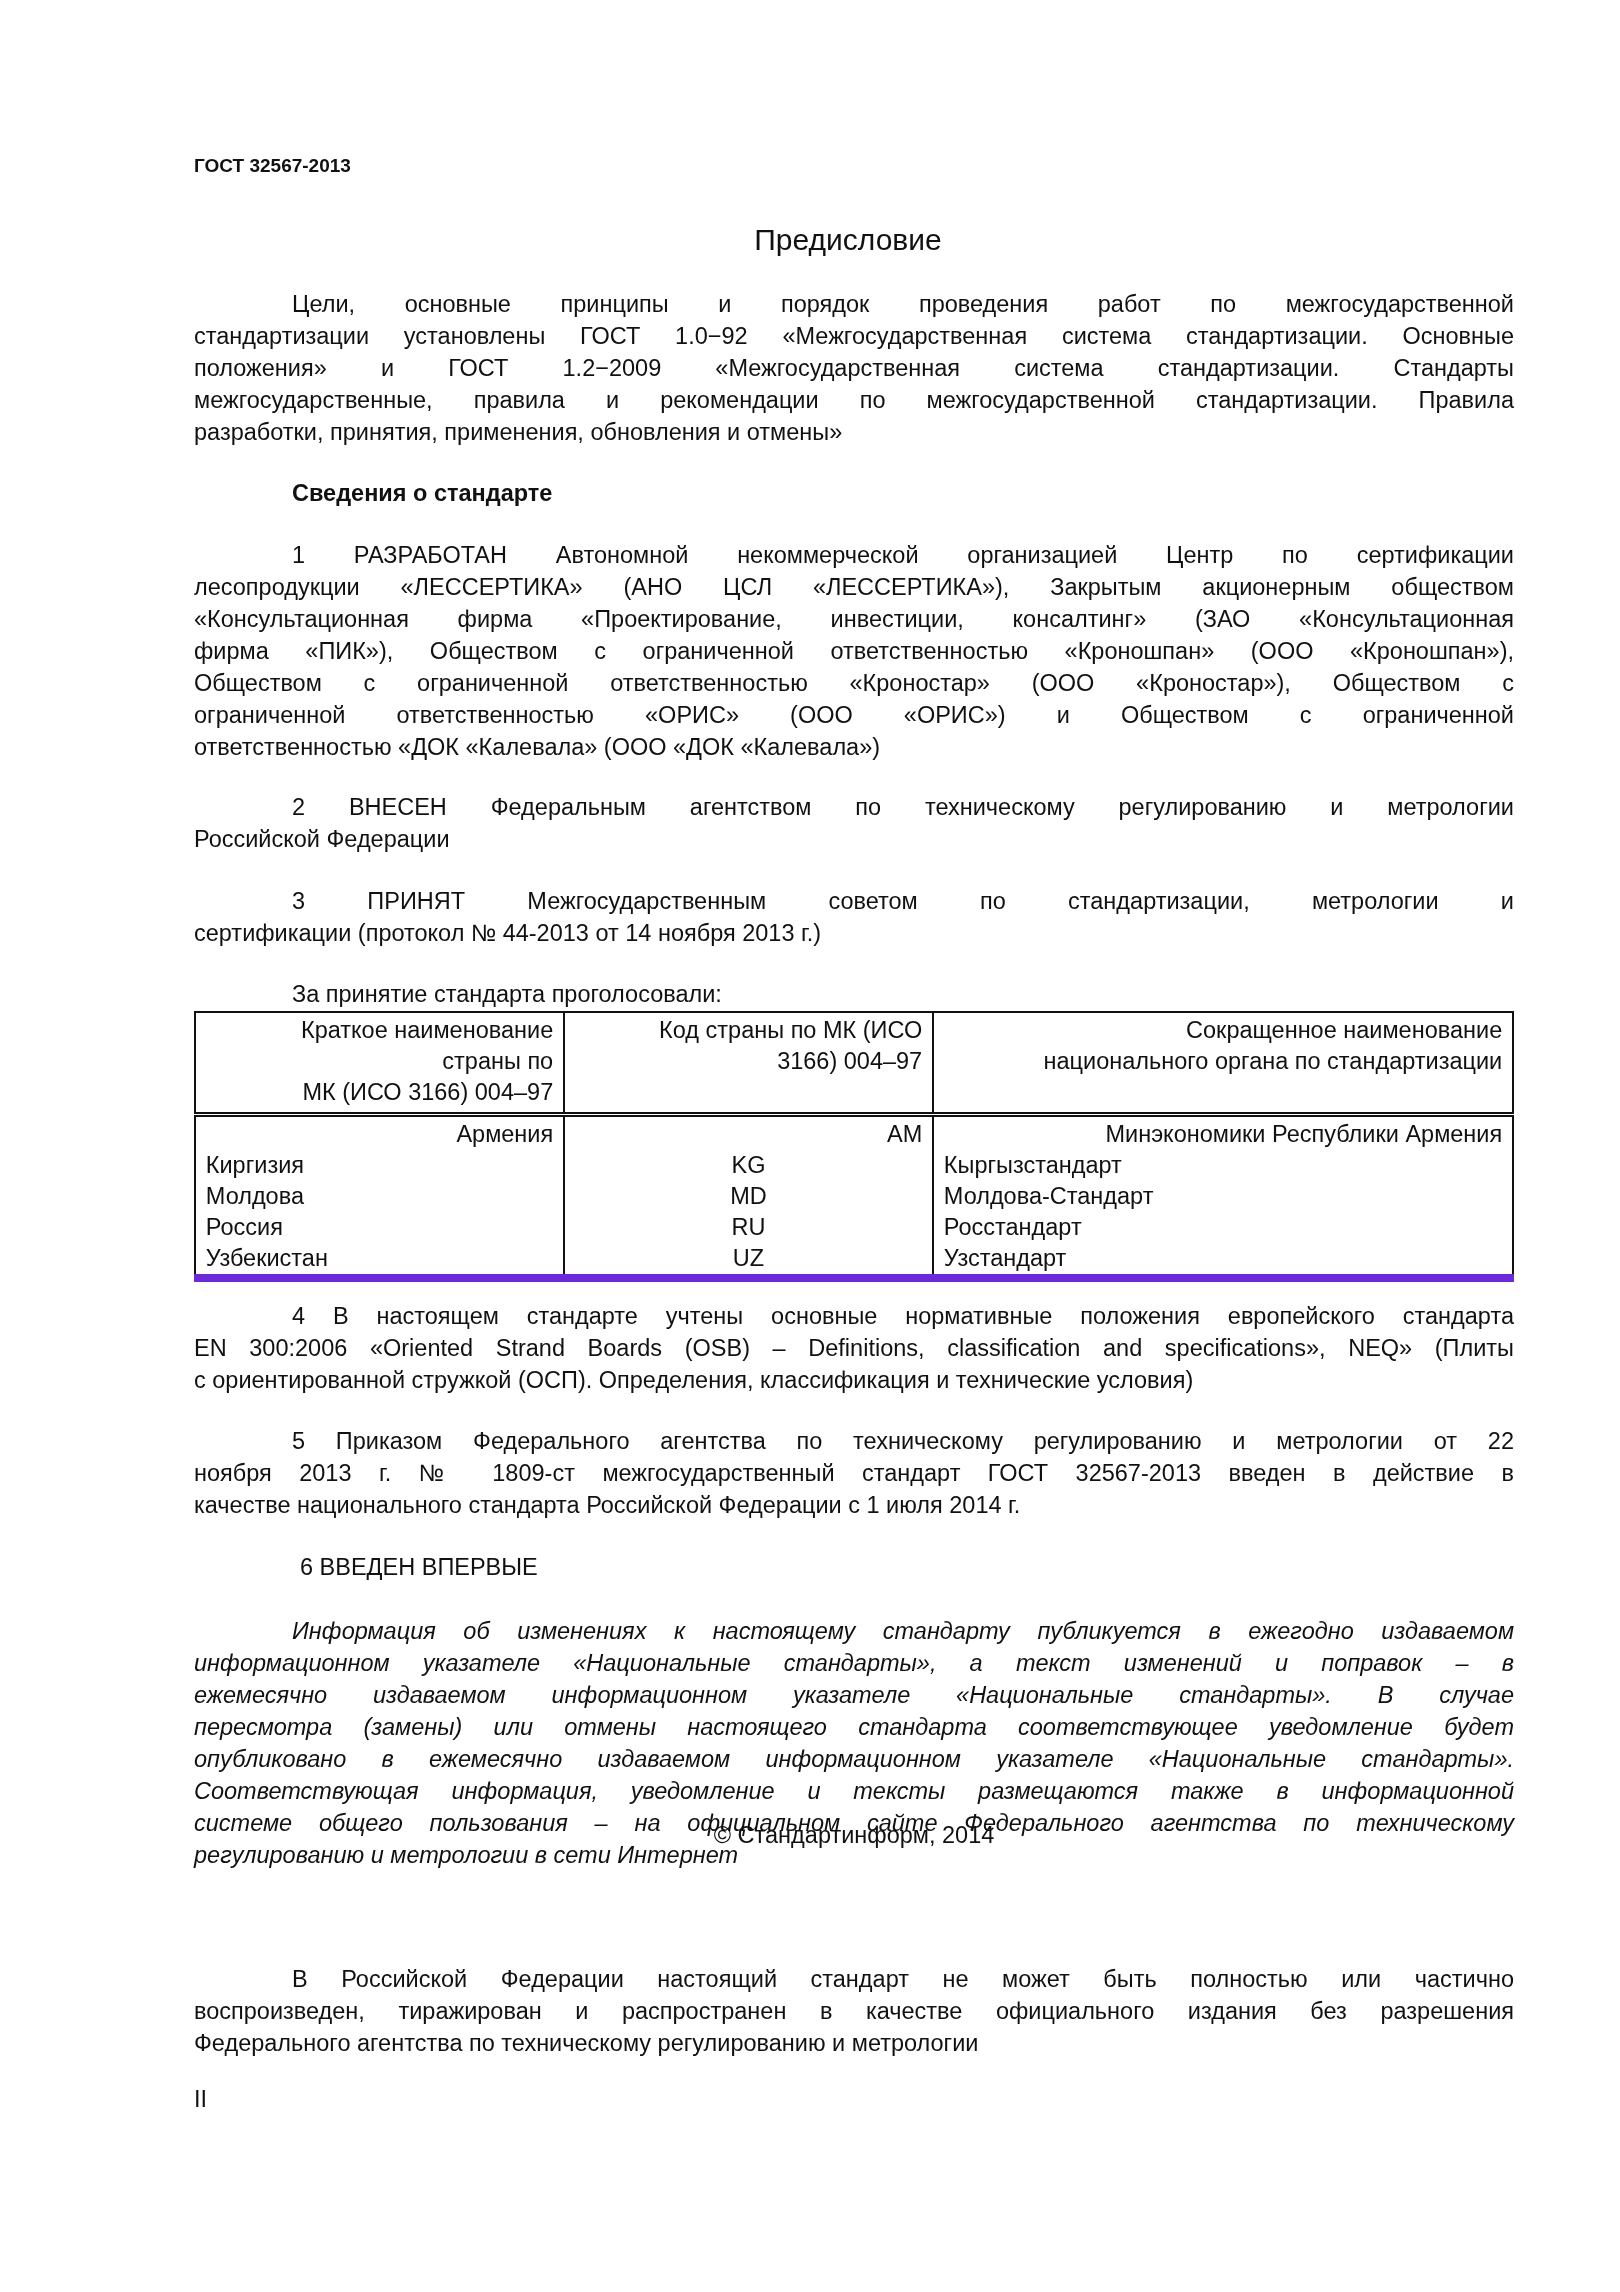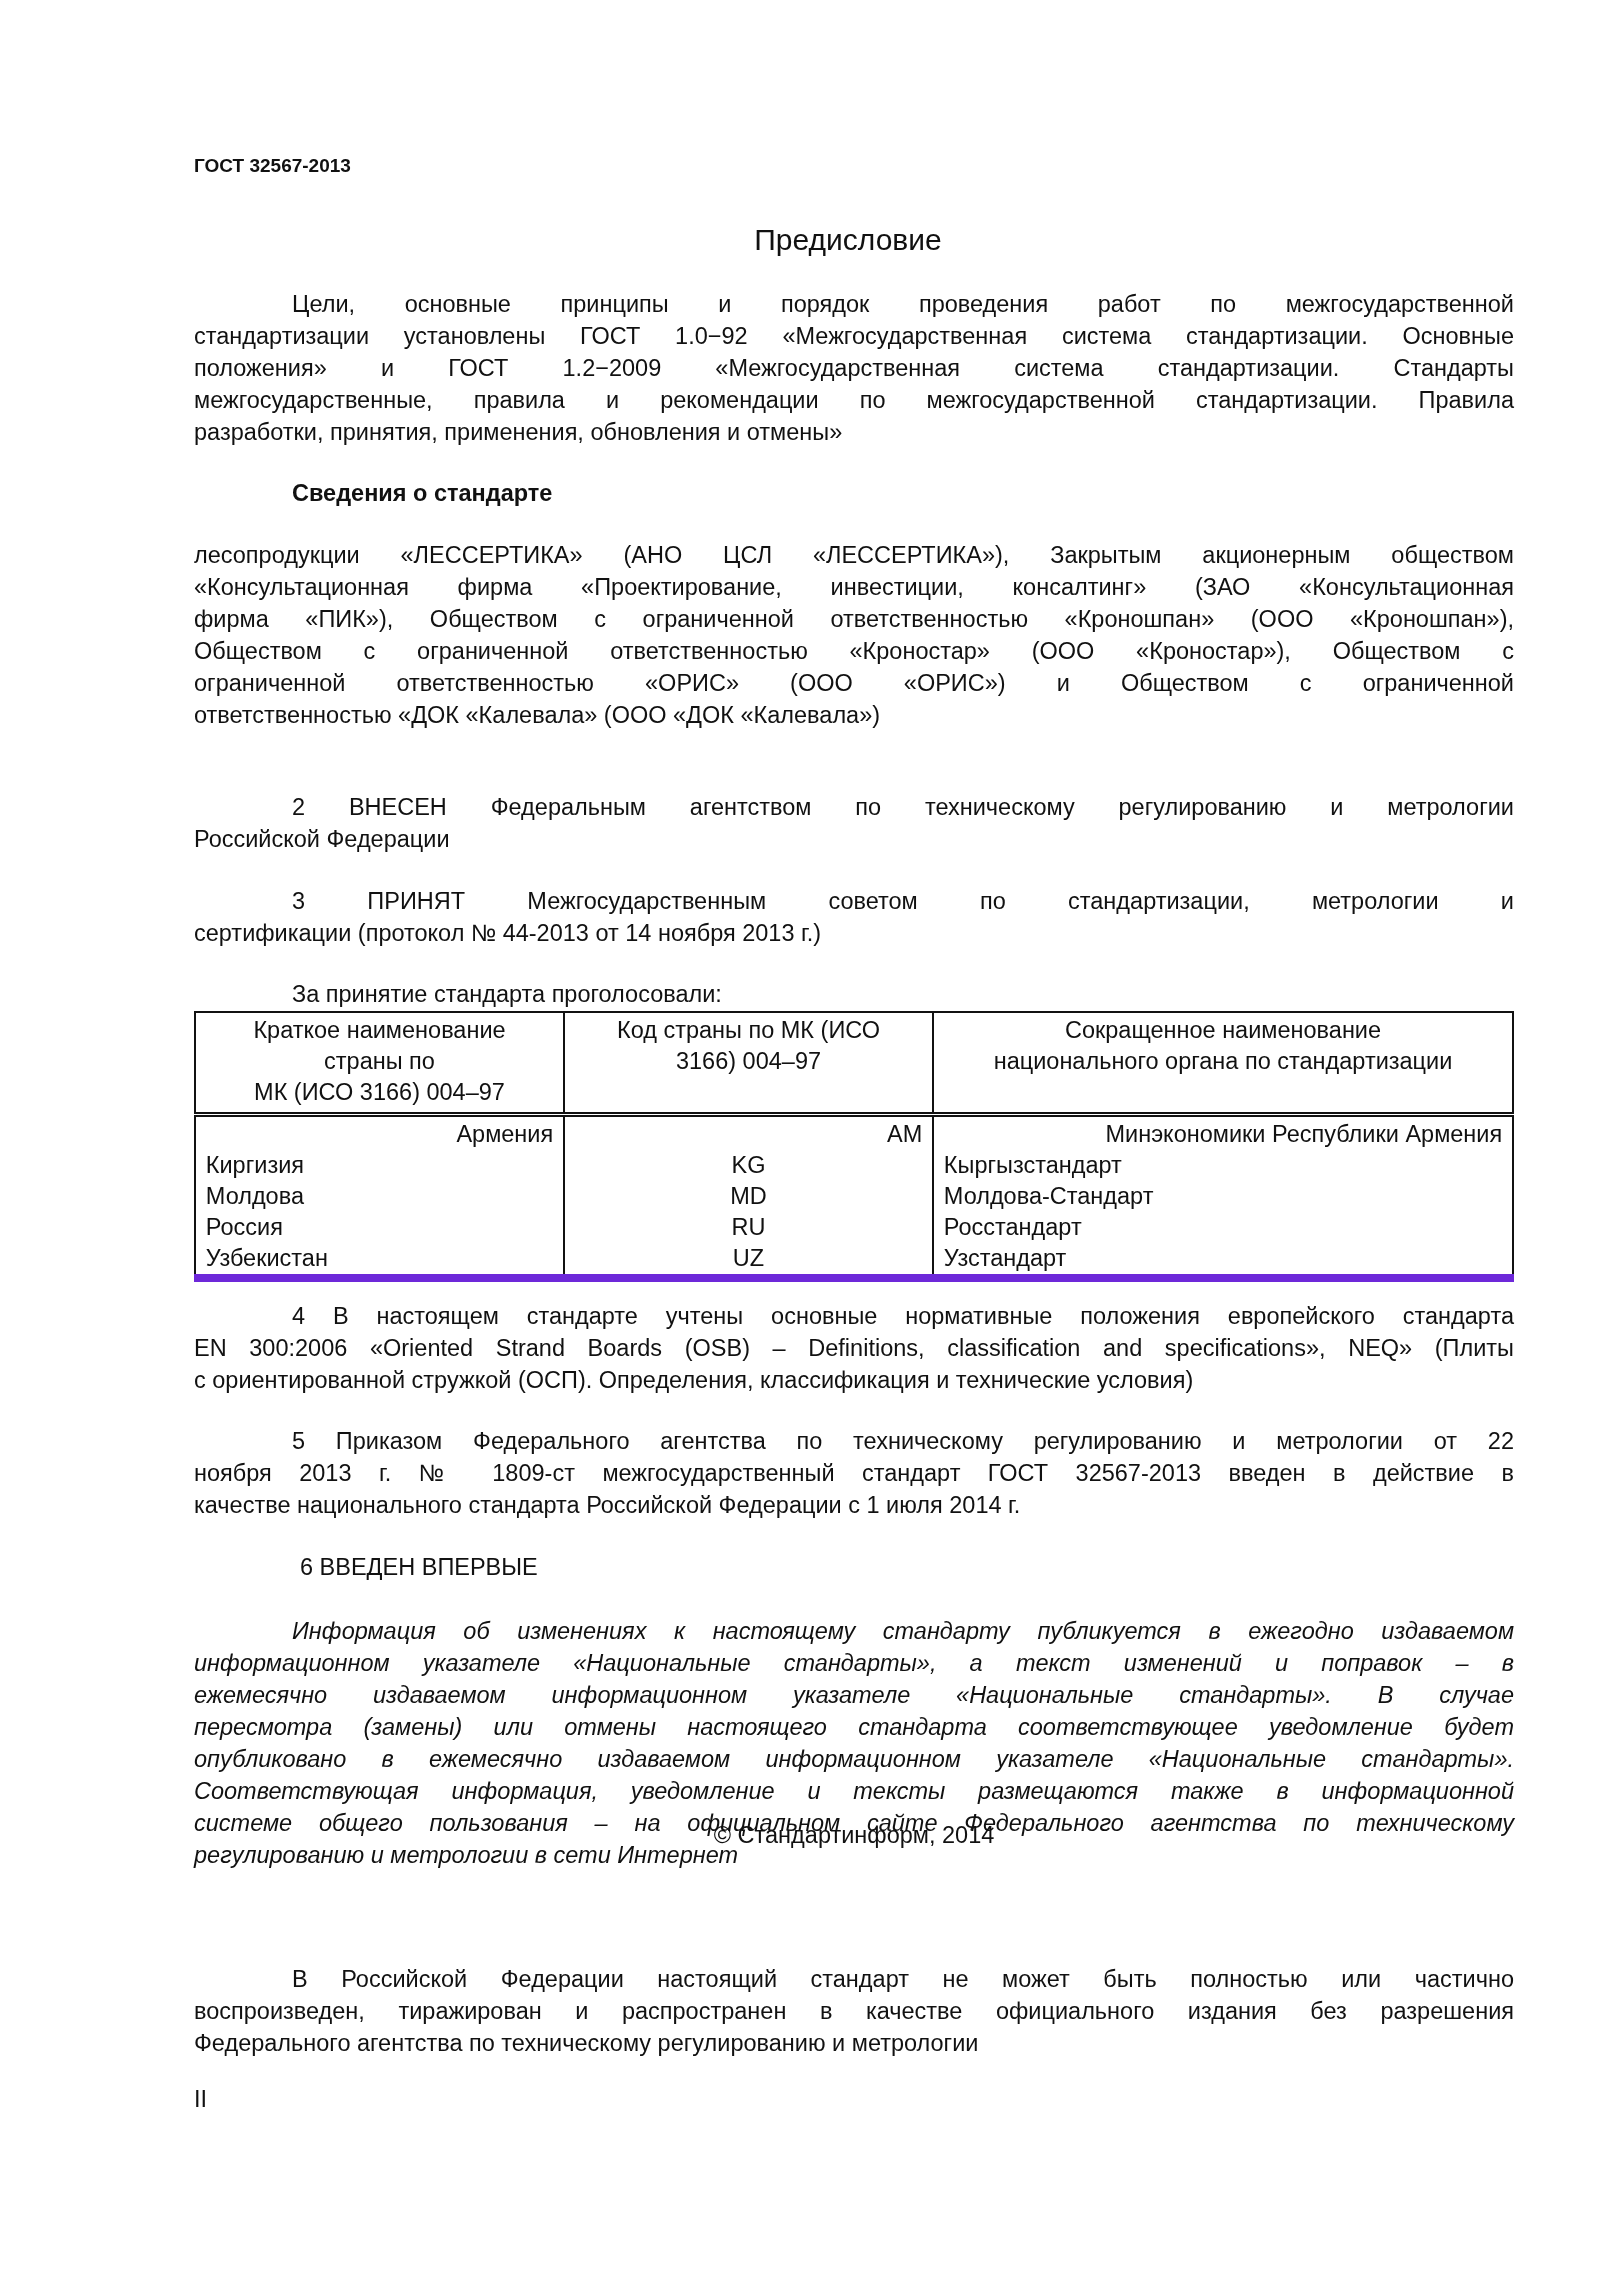--- a/index.html
+++ b/index.html
@@ -8,21 +8,21 @@
   .hdr{top:155px;font-weight:bold;font-size:19px;}
   .title{top:223px;left:0;width:1620px;text-align:center;font-weight:normal;font-size:30px;padding-left:76px;box-sizing:border-box;}
   .para{line-height:32px;}
   .ln{display:block;text-align:justify;text-align-last:justify;white-space:nowrap;height:32px;overflow:visible;}
   .ln.last{text-align-last:left;}
   .ln.ind{padding-left:98px;}
   .it{font-style:italic;}
   .sub{font-weight:bold;}
   table{border-collapse:collapse;width:1320px;font-size:23.5px;}
   td,th{border:2px solid #111;padding:0 9.8px;vertical-align:top;font-weight:normal;line-height:31px;}
-  thead th{text-align:center;padding-top:2px;padding-bottom:3.9px;}
+  thead th{text-align:right;padding-top:2px;padding-bottom:3.9px;}
   thead tr{border-bottom:5.9px double #111;}
   tbody td{border-top:none;border-bottom:none;}
   tbody tr:last-child td{border-bottom:8px solid #6d28d9;}
   tbody tr:first-child td{padding-top:2px;text-align:right;}
   .c2{text-align:center;}
 </style>
 </head>
 <body>
 
 <div class="abs hdr">ГОСТ 32567-2013</div>
@@ -32,20 +32,21 @@
   <span class="ln ind">Цели, основные принципы и порядок проведения работ по межгосударственной</span>
   <span class="ln">стандартизации установлены ГОСТ 1.0−92 «Межгосударственная система стандартизации. Основные</span>
   <span class="ln">положения» и ГОСТ 1.2−2009 «Межгосударственная система стандартизации. Стандарты</span>
   <span class="ln">межгосударственные, правила и рекомендации по межгосударственной стандартизации. Правила</span>
   <span class="ln last">разработки, принятия, применения, обновления и отмены»</span>
 </div>
 
 <div class="abs sub" style="top:480px;left:292px;width:980px;">Сведения о стандарте</div>
 
 <div class="abs para" style="top:539px;">
+  <span class="ln ind">1 РАЗРАБОТАН Автономной некоммерческой организацией Центр по сертификации</span>
   <span class="ln">лесопродукции «ЛЕССЕРТИКА» (АНО ЦСЛ «ЛЕССЕРТИКА»), Закрытым акционерным обществом</span>
   <span class="ln">«Консультационная фирма «Проектирование, инвестиции, консалтинг» (ЗАО «Консультационная</span>
   <span class="ln">фирма «ПИК»), Обществом с ограниченной ответственностью «Кроношпан» (ООО «Кроношпан»),</span>
   <span class="ln">Обществом с ограниченной ответственностью «Кроностар» (ООО «Кроностар»), Обществом с</span>
   <span class="ln">ограниченной ответственностью «ОРИС» (ООО «ОРИС») и Обществом с ограниченной</span>
   <span class="ln last">ответственностью «ДОК «Калевала» (ООО «ДОК «Калевала»)</span>
 </div>
 
 <div class="abs para" style="top:791px;">
   <span class="ln ind">2 ВНЕСЕН Федеральным агентством по техническому регулированию и метрологии</span>

